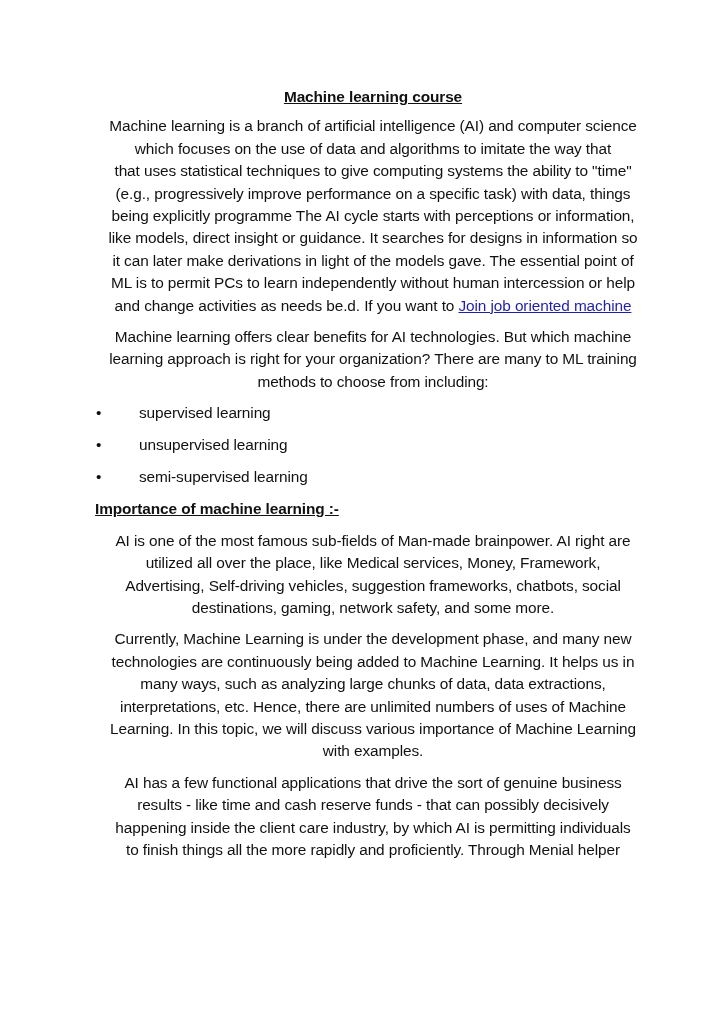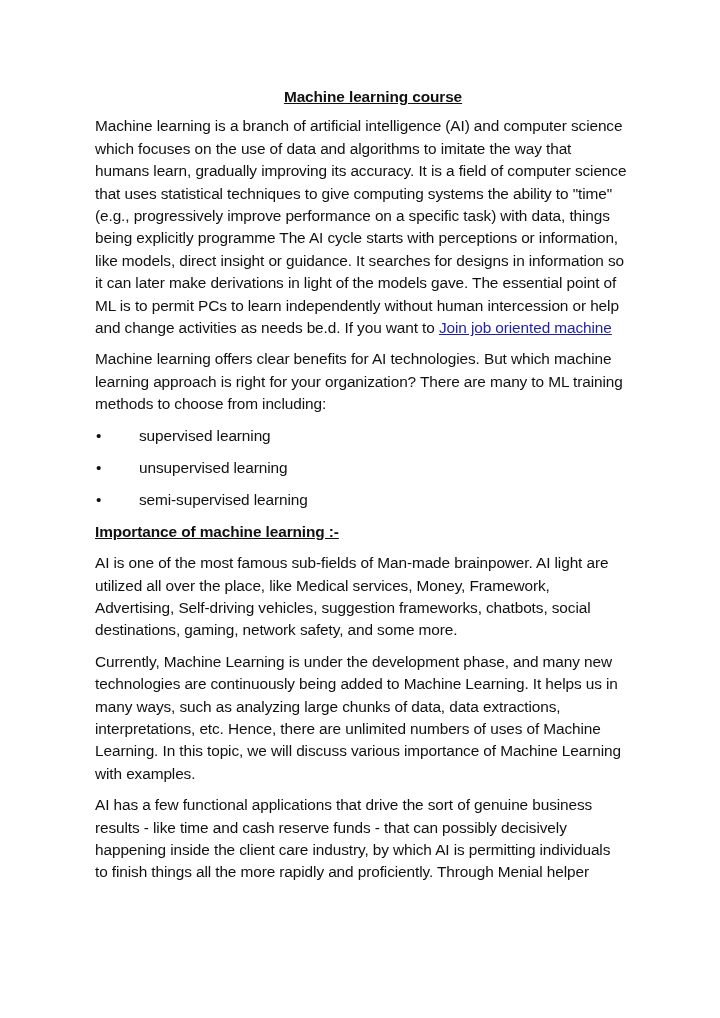--- a/index.html
+++ b/index.html
@@ -26,20 +26,21 @@
     }
     .title {
       text-align: center;
       font-weight: bold;
       text-decoration: underline;
       margin: 0 0 7px 0;
       font-size: 15.4px;
     }
     p {
       margin: 0 0 9px 0;
+      text-align: center;
     }
     .line {
       display: block;
       white-space: nowrap;
     }
     a.link {
       color: #1f1fa8;
       text-decoration: underline;
     }
     ul.bullets {
@@ -67,21 +68,20 @@
 </head>
 <body>
 
 <div class="page">
 
   <div class="title">Machine learning course</div>
 
   <p>
     <span class="line">Machine learning is a branch of artificial intelligence (AI) and computer science</span>
     <span class="line">which focuses on the use of data and algorithms to imitate the way that</span>
-    <span class="line">humans learn, gradually improving its accuracy. It is a field of computer science</span>
     <span class="line">that uses statistical techniques to give computing systems the ability to "time"</span>
     <span class="line">(e.g., progressively improve performance on a specific task) with data, things</span>
     <span class="line">being explicitly programme The AI cycle starts with perceptions or information,</span>
     <span class="line">like models, direct insight or guidance. It searches for designs in information so</span>
     <span class="line">it can later make derivations in light of the models gave. The essential point of</span>
     <span class="line">ML is to permit PCs to learn independently without human intercession or help</span>
     <span class="line"><span>and change activities as needs be.d. If you want to </span><a class="link" href="#">Join job oriented machine</a></span>
   </p>
 
   <p>
@@ -101,21 +101,21 @@
     </li>
     <li>
       <span class="bullet">•</span>
       <span>semi-supervised learning</span>
     </li>
   </ul>
 
   <div class="heading2">Importance of machine learning :-</div>
 
   <p>
-    <span class="line">AI is one of the most famous sub-fields of Man-made brainpower. AI light are</span>
+    <span class="line">AI is one of the most famous sub-fields of Man-made brainpower. AI right are</span>
     <span class="line">utilized all over the place, like Medical services, Money, Framework,</span>
     <span class="line">Advertising, Self-driving vehicles, suggestion frameworks, chatbots, social</span>
     <span class="line">destinations, gaming, network safety, and some more.</span>
   </p>
 
   <p>
     <span class="line">Currently, Machine Learning is under the development phase, and many new</span>
     <span class="line">technologies are continuously being added to Machine Learning. It helps us in</span>
     <span class="line">many ways, such as analyzing large chunks of data, data extractions,</span>
     <span class="line">interpretations, etc. Hence, there are unlimited numbers of uses of Machine</span>

